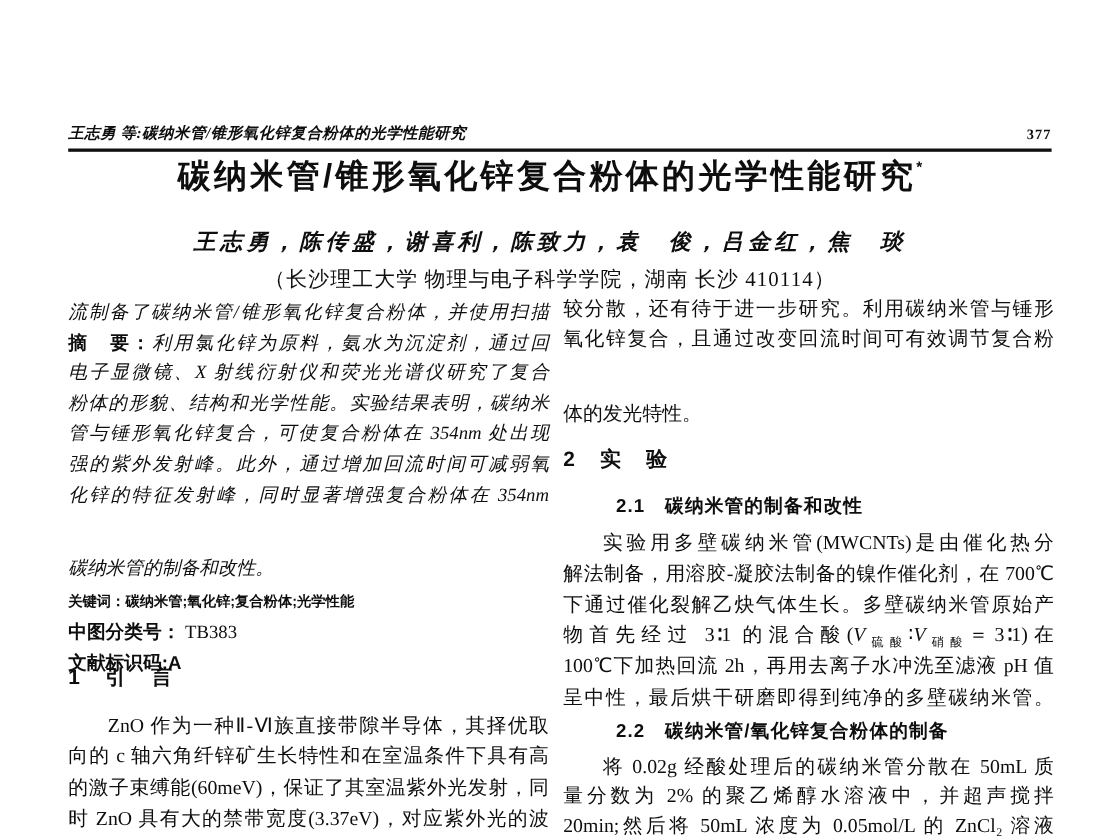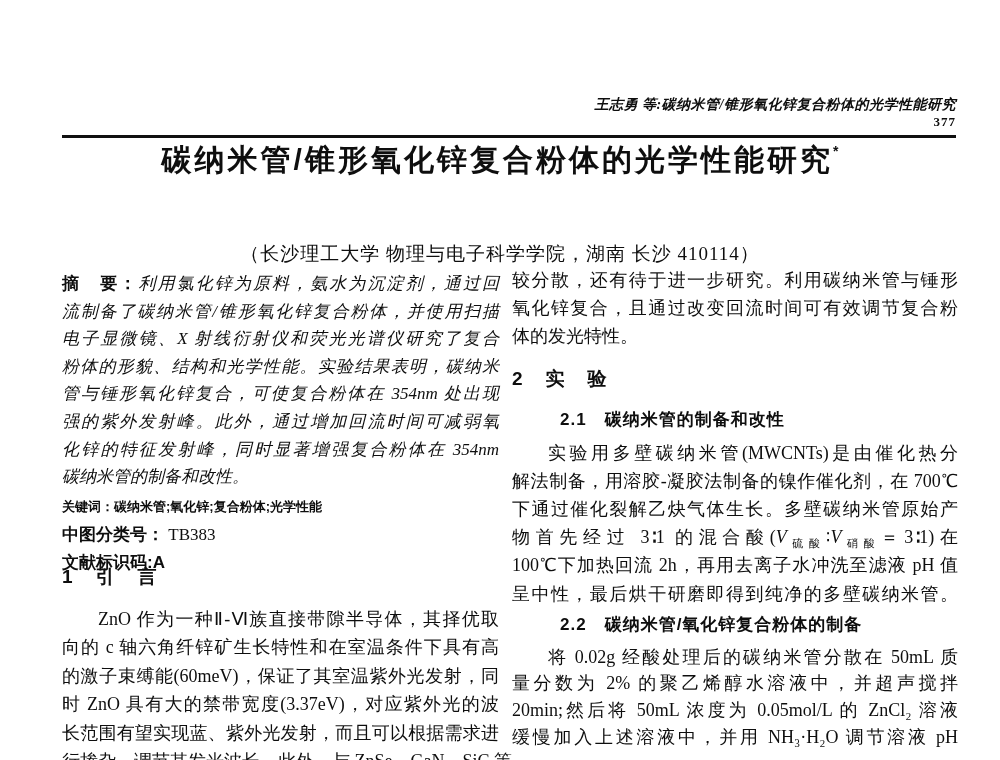--- a/index.html
+++ b/index.html
@@ -6,25 +6,24 @@
   .page{
     position:relative;
     width:1000px;height:760px;
     background:#ffffff;
     overflow:hidden;
     font-family:"Liberation Serif", serif;
     color:#0e0e0e;
   }
   
   .running-header{
-    position:absolute;left:62px;right:44px;top:96px;
+    position:absolute;left:62px;right:44px;top:112px;
     display:flex;justify-content:space-between;align-items:flex-end;
     border-bottom:3px solid #101010;
     padding-bottom:5px;
-    flex-direction:column;
   }
   .running-title{
     font-family:"Liberation Serif", serif;
     font-style:italic;font-weight:bold;font-size:14px;letter-spacing:.5px;
   }
   .page-number{font-weight:bold;font-size:13px;letter-spacing:1px;}
   
   .paper-title{
     position:absolute;left:0;right:0;top:140px;
     text-align:center;
@@ -46,21 +45,21 @@
   .col{position:absolute;top:270px;}
   .col-left{left:62px;width:437px;}
   .col-right{left:512px;width:446px;top:266px;}
   
   .ln{
     font-size:17px;line-height:27.6px;height:27.6px;
     white-space:nowrap;
     text-align:justify;text-align-last:justify;
     overflow:visible;
   }
-  .ln-end{text-align-last:left;}
+  .ln-end{text-align-last:left;margin-top:40px;}
   .kai{font-style:italic;}
   .body-ln{font-size:18px;line-height:28.5px;height:28.5px;}
   .rc-ln{font-size:18px;line-height:28.2px;height:28.2px;}
   .rc-ln2{font-size:18px;line-height:26.8px;height:26.8px;}
   .indent{padding-left:36px;}
   
   .hei{font-family:"Liberation Sans", sans-serif;font-weight:bold;font-style:normal;}
   .kw-line{margin-top:2px;font-size:13px;line-height:28px;height:28px;white-space:nowrap;}
   .clc-line{display:flex;justify-content:space-between;font-size:17px;line-height:28px;height:28px;flex-direction:column;}
   .sec-heading{
@@ -80,25 +79,26 @@
 <body>
 
 <div class="page">
 
   <div class="running-header">
     <span class="running-title">王志勇 等:碳纳米管/锥形氧化锌复合粉体的光学性能研究</span>
     <span class="page-number">377</span>
   </div>
 
   <div class="paper-title"><span>碳纳米管/锥形氧化锌复合粉体的光学性能研究</span><sup>*</sup></div>
+  <div class="authors">王志勇，陈传盛，谢喜利，陈致力，袁　俊，吕金红，焦　琰</div>
   <div class="affiliation">（长沙理工大学 物理与电子科学学院，湖南 长沙 410114）</div>
 
   <div class="col col-left">
+    <div class="ln kai">流制备了碳纳米管/锥形氧化锌复合粉体，并使用扫描</div>
     <div class="ln kai"><span class="hei">摘　要：</span><span>利用氯化锌为原料，氨水为沉淀剂，通过回</span></div>
-    <div class="ln kai">流制备了碳纳米管/锥形氧化锌复合粉体，并使用扫描</div>
     <div class="ln kai">电子显微镜、X 射线衍射仪和荧光光谱仪研究了复合</div>
     <div class="ln kai">粉体的形貌、结构和光学性能。实验结果表明，碳纳米</div>
     <div class="ln kai">管与锤形氧化锌复合，可使复合粉体在 354nm 处出现</div>
     <div class="ln kai">强的紫外发射峰。此外，通过增加回流时间可减弱氧</div>
     <div class="ln kai">化锌的特征发射峰，同时显著增强复合粉体在 354nm</div>
     <div class="ln kai ln-end">碳纳米管的制备和改性。</div>
 
     <div class="kw-line"><span class="hei">关键词：</span><span class="hei">碳纳米管;氧化锌;复合粉体;光学性能</span></div>
 
     <div class="clc-line">

